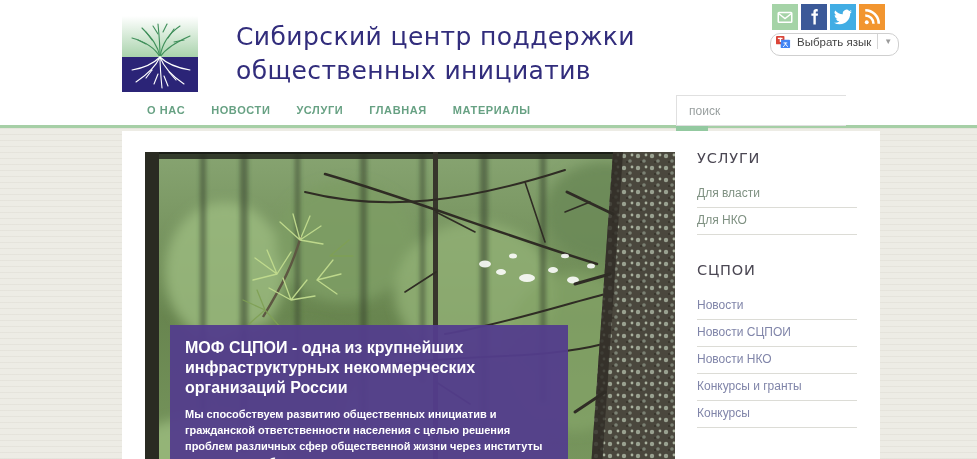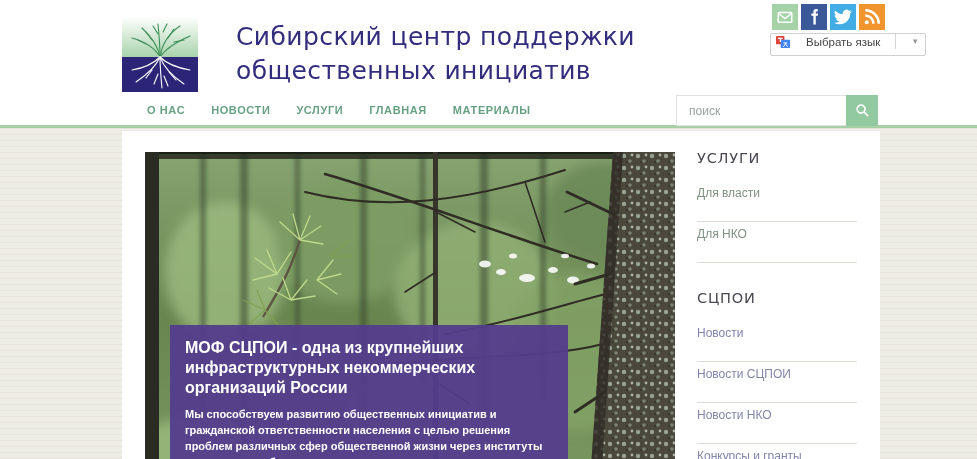--- a/index.html
+++ b/index.html
@@ -19,33 +19,33 @@
     font-size:25px; line-height:34px; color:#322d7c; letter-spacing:0.4px; font-weight:normal;
   }
   .social { position:absolute; left:772px; top:4px; display:flex; gap:3px; }
   .social a { width:26px; height:26px; display:flex; align-items:center; justify-content:center; text-decoration:none; }
   .soc-email { background:#a5d3a7; }
   .soc-fb    { background:#3b5998; }
   .soc-tw    { background:#41ade4; }
   .soc-rss   { background:#f2952f; }
   .lang-widget {
     position:absolute; left:770px; top:33px; height:23px; padding:0 6px 6px 5px;
-    background:#fff; border:1px solid #cfcfcf; border-radius:2px;
-    display:flex; align-items:center; gap:15px; cursor:pointer;
+    background:#fff; border:1px solid #cfcfcf; border-radius:10px;
+    display:flex; align-items:center; gap:6px; cursor:pointer;
   }
   .lang-widget .lbl { font-size:11.5px; color:#444; white-space:nowrap; }
   .lang-widget .sep { width:1px; height:15px; background:#d5d5d5; }
   .lang-widget .arrow { font-size:8px; color:#9a9a9a; }
   
   .navbar { position:absolute; left:0; top:93px; width:977px; height:35px; background:#fff; border-bottom:3px solid #a6cfa6; }
   .nav-list { position:absolute; left:134px; top:0; height:35px; display:flex; list-style:none; }
   .nav-item { position:relative; padding:11px 13px 0 13px; font-size:11px; font-weight:bold; letter-spacing:0.6px; color:#67a183; cursor:pointer; white-space:nowrap; }
   .nav-item.active { color:#39327f; }
   .nav-item.active::before { content:""; position:absolute; left:0; top:-5px; width:100%; height:5px; background:#39327f; }
-  .nav-search { position:absolute; left:676px; top:2px; display:flex; }
+  .nav-search { position:absolute; left:676px; top:2px; display:flex;flex-direction:column; }
   .nav-search input {
     width:170px; height:31px; border:1px solid #e0e0e0; border-right:none; padding:0 12px;
     font-size:12px; color:#555; outline:none; font-family:"Liberation Sans",sans-serif;
   }
   .nav-search input::placeholder { color:#9aa0a0; }
   .search-btn { width:32px; height:31px; background:#93c9a0; border:none; display:flex; align-items:center; justify-content:center; cursor:pointer; }
   
   .content-card { position:absolute; left:122px; top:131px; width:758px; height:328px; background:#fff; }
   .hero { position:absolute; left:23px; top:21px; width:530px; height:330px; overflow:hidden; }
   .hero-overlay {
@@ -56,21 +56,21 @@
   .hero-overlay p  { font-size:11px;  line-height:16px; font-weight:bold; }
   
   .sidebar { position:absolute; left:575px; top:19px; width:160px; }
   .side-section { margin-bottom:27px; }
   .side-title {
     font-family:"DejaVu Sans", sans-serif; font-weight:normal;
     font-size:14.5px; color:#4b4753; letter-spacing:0.8px; margin-bottom:15px;
   }
   .side-links a {
     display:block; font-size:12px; text-decoration:none;
-    padding:5px 0 21px 0; border-bottom:1px solid #dcdcd6; cursor:pointer;
+    padding:5px 0 7px 0; border-bottom:1px solid #dcdcd6; cursor:pointer;
   }
   .link-services { color:#7f9182; }
   .link-themes   { color:#8085a9; }
 </style>
 </head>
 <body>
 
 <div class="page">
 
   <div class="header">

